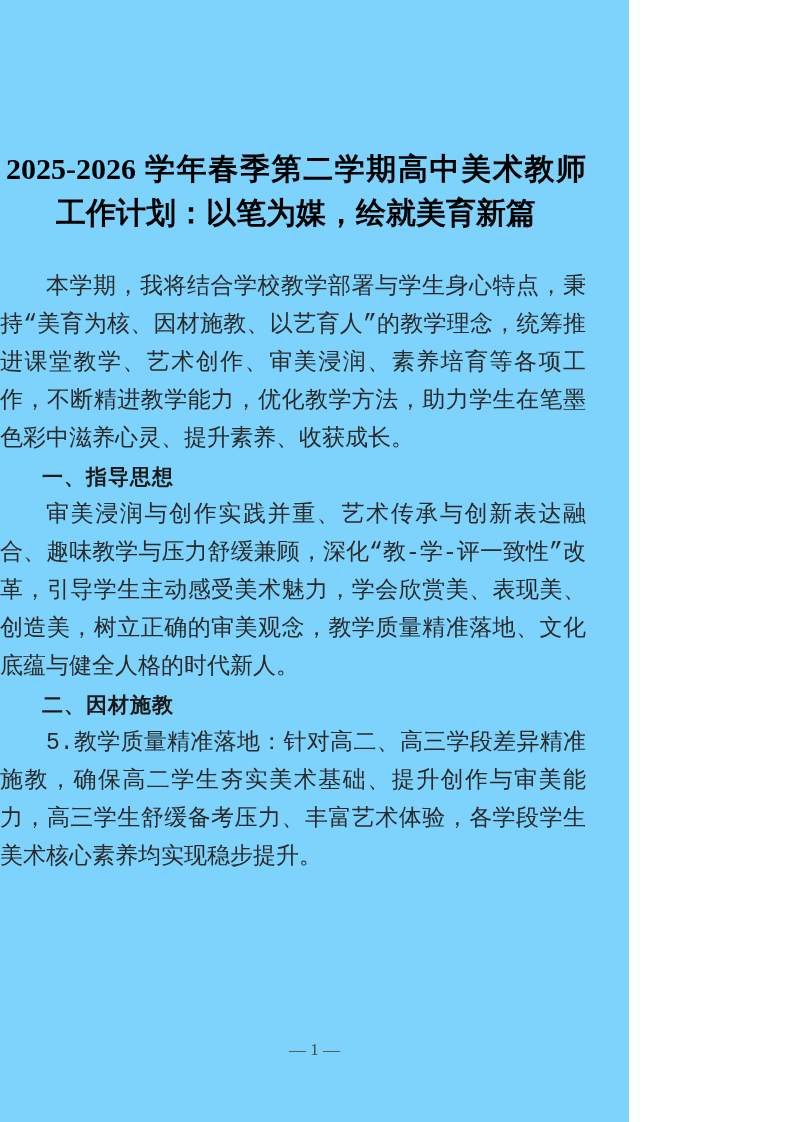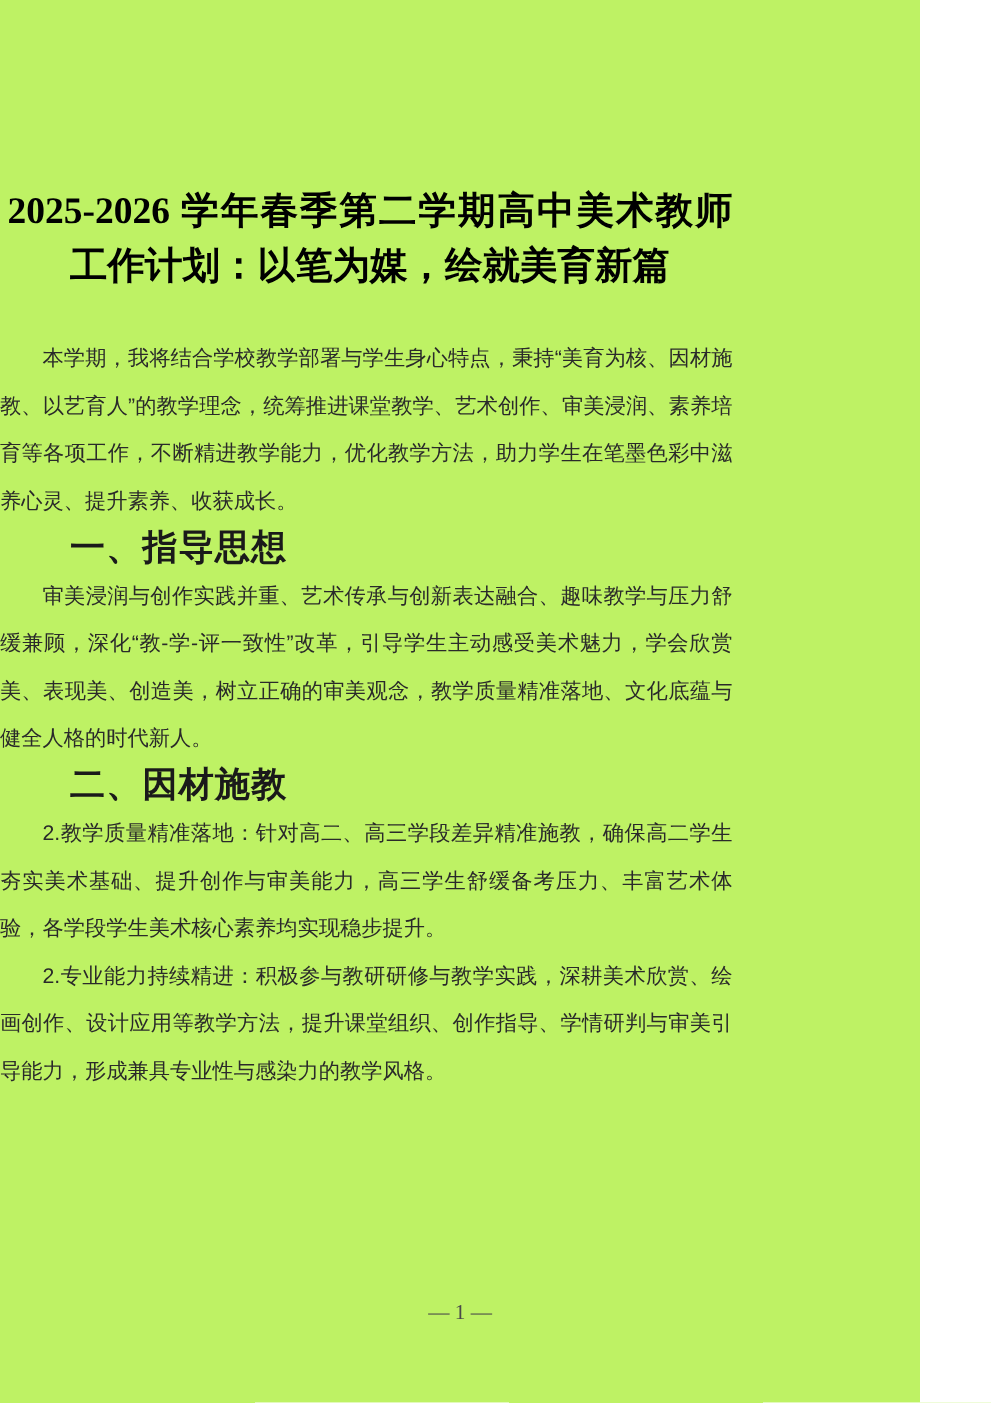--- a/index.html
+++ b/index.html
@@ -4,23 +4,23 @@
 <title>Document</title>
 <style>
   html, body {
     margin: 0;
     padding: 0;
     background: #ffffff;
   }
 
   .page {
     position: relative;
-    width: 736px;
+    width: 629px;
     height: 1122px;
-    background: #bef264;
+    background: #7dd3fc;
     overflow: hidden;
     box-sizing: border-box;
   }
 
   
   .doc-title {
     margin: 0;
     padding: 0;
     font-family: "Liberation Serif", "DejaVu Serif", serif;
     font-weight: bold;
@@ -41,35 +41,35 @@
   .body-block {
     position: absolute;
     top: 268px;
     left: 0;
     width: 586px;
   }
 
   p.para {
     margin: 0;
     padding: 0;
-    font-family: Liberation Sans, sans-serif;
-    font-size: 17px;
+    font-family: Liberation Mono, monospace;
+    font-size: 23px;
     line-height: 38px;
     color: #2a2a2a;
     text-align: justify;
     text-justify: inter-ideograph;
     text-indent: 2em;
     word-break: break-all;
   }
 
   p.heading {
     margin: 0;
     padding: 0;
     font-family: "Liberation Serif", "DejaVu Serif", serif;
-    font-size: 28px;
+    font-size: 21px;
     line-height: 38px;
     color: #1a1a1a;
     font-weight: bold;
     text-indent: 2em;
     letter-spacing: 1px;
     word-break: break-all;
   }
 
   
   .page-footer {
@@ -95,21 +95,20 @@
   <div class="body-block">
 
     <p class="para">本学期，我将结合学校教学部署与学生身心特点，秉持“美育为核、因材施教、以艺育人”的教学理念，统筹推进课堂教学、艺术创作、审美浸润、素养培育等各项工作，不断精进教学能力，优化教学方法，助力学生在笔墨色彩中滋养心灵、提升素养、收获成长。</p>
 
     <p class="heading">一、指导思想</p>
 
     <p class="para">审美浸润与创作实践并重、艺术传承与创新表达融合、趣味教学与压力舒缓兼顾，深化“教-学-评一致性”改革，引导学生主动感受美术魅力，学会欣赏美、表现美、创造美，树立正确的审美观念，教学质量精准落地、文化底蕴与健全人格的时代新人。</p>
 
     <p class="heading">二、因材施教</p>
 
-    <p class="para">2.教学质量精准落地：针对高二、高三学段差异精准施教，确保高二学生夯实美术基础、提升创作与审美能力，高三学生舒缓备考压力、丰富艺术体验，各学段学生美术核心素养均实现稳步提升。</p>
+    <p class="para">5.教学质量精准落地：针对高二、高三学段差异精准施教，确保高二学生夯实美术基础、提升创作与审美能力，高三学生舒缓备考压力、丰富艺术体验，各学段学生美术核心素养均实现稳步提升。</p>
 
-    <p class="para">2.专业能力持续精进：积极参与教研研修与教学实践，深耕美术欣赏、绘画创作、设计应用等教学方法，提升课堂组织、创作指导、学情研判与审美引导能力，形成兼具专业性与感染力的教学风格。</p>
 
   </div>
 
   <div class="page-footer">— 1 —</div>
 
 </div>
 
 </body></html>

